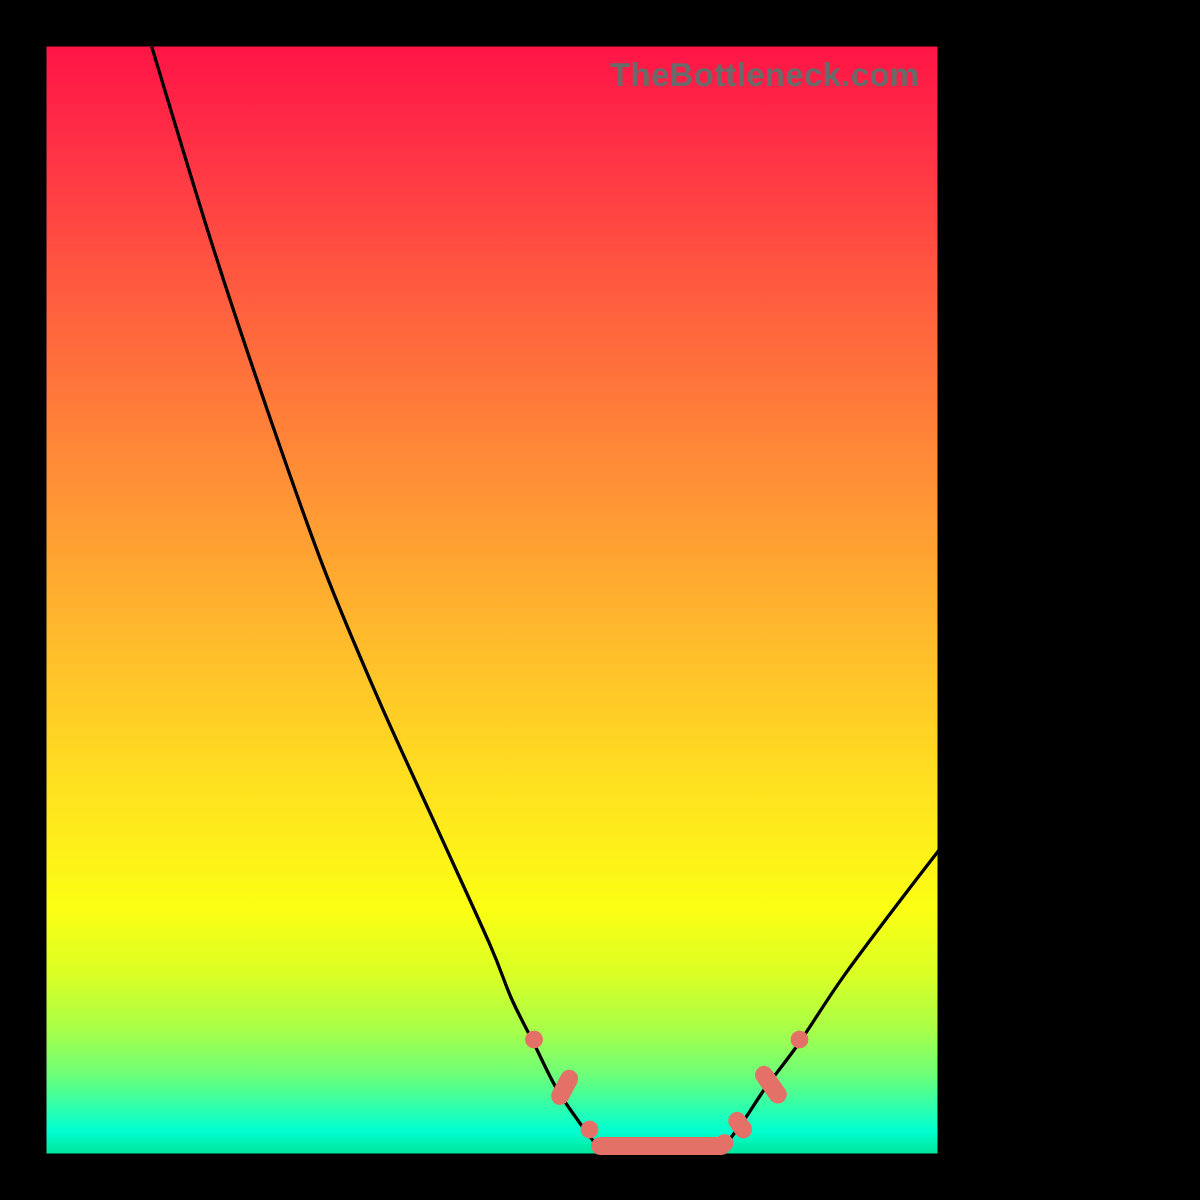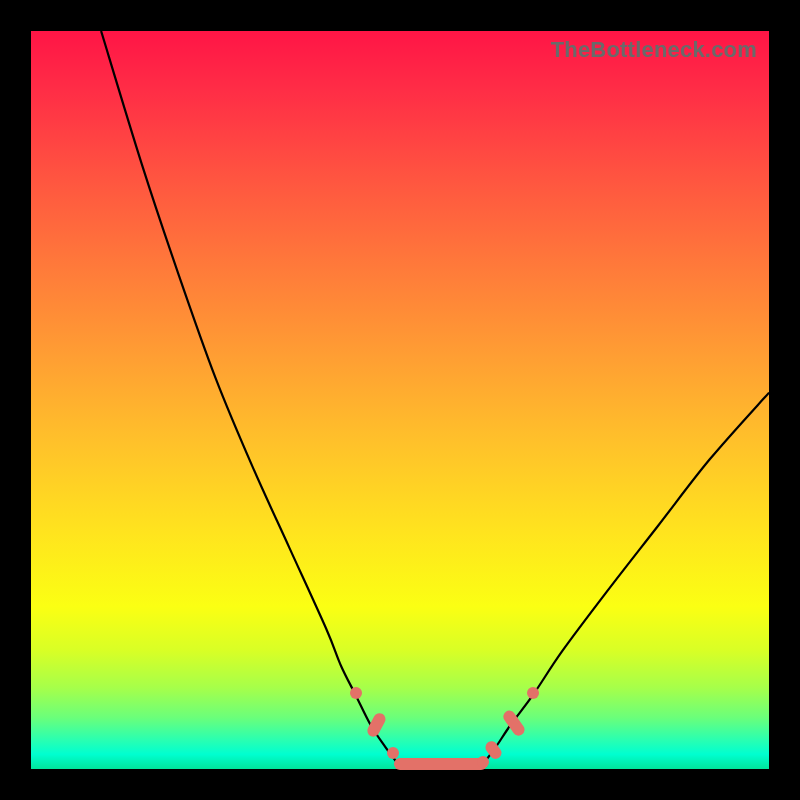--- a/index.html
+++ b/index.html
@@ -7,21 +7,21 @@
   .frame {
     position: absolute;
     left: 0; top: 0;
     width: 800px; height: 800px;
     background: #000;
   }
   .plot {
     position: absolute;
     left: 31px;
     top: 31px;
-    width: 738px;
+    width: 594px;
     height: 738px;
     background: linear-gradient(to bottom,
       #ff1546 0%,
       #ff2d46 8%,
       #ff5540 20%,
       #ff7a3a 32%,
       #ff9e33 44%,
       #ffc22a 56%,
       #ffe41e 68%,
       #fbff13 78%,

